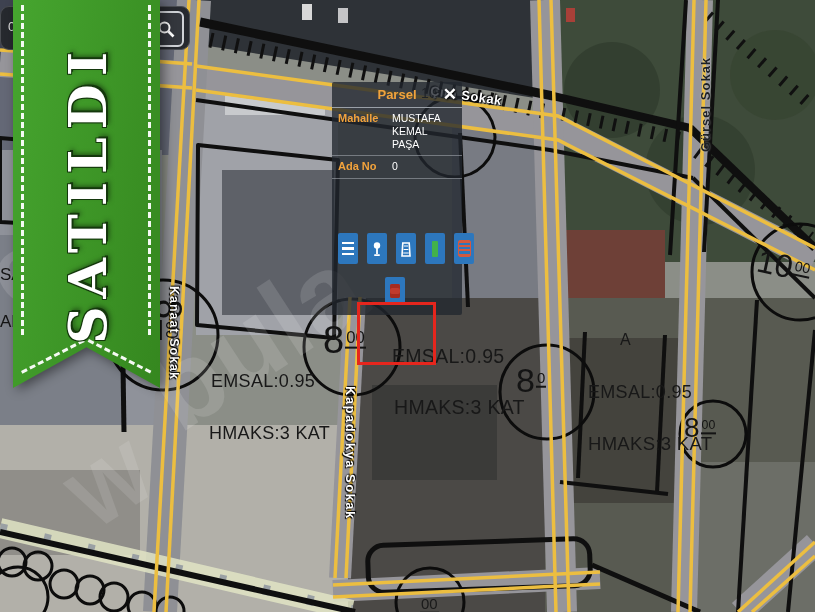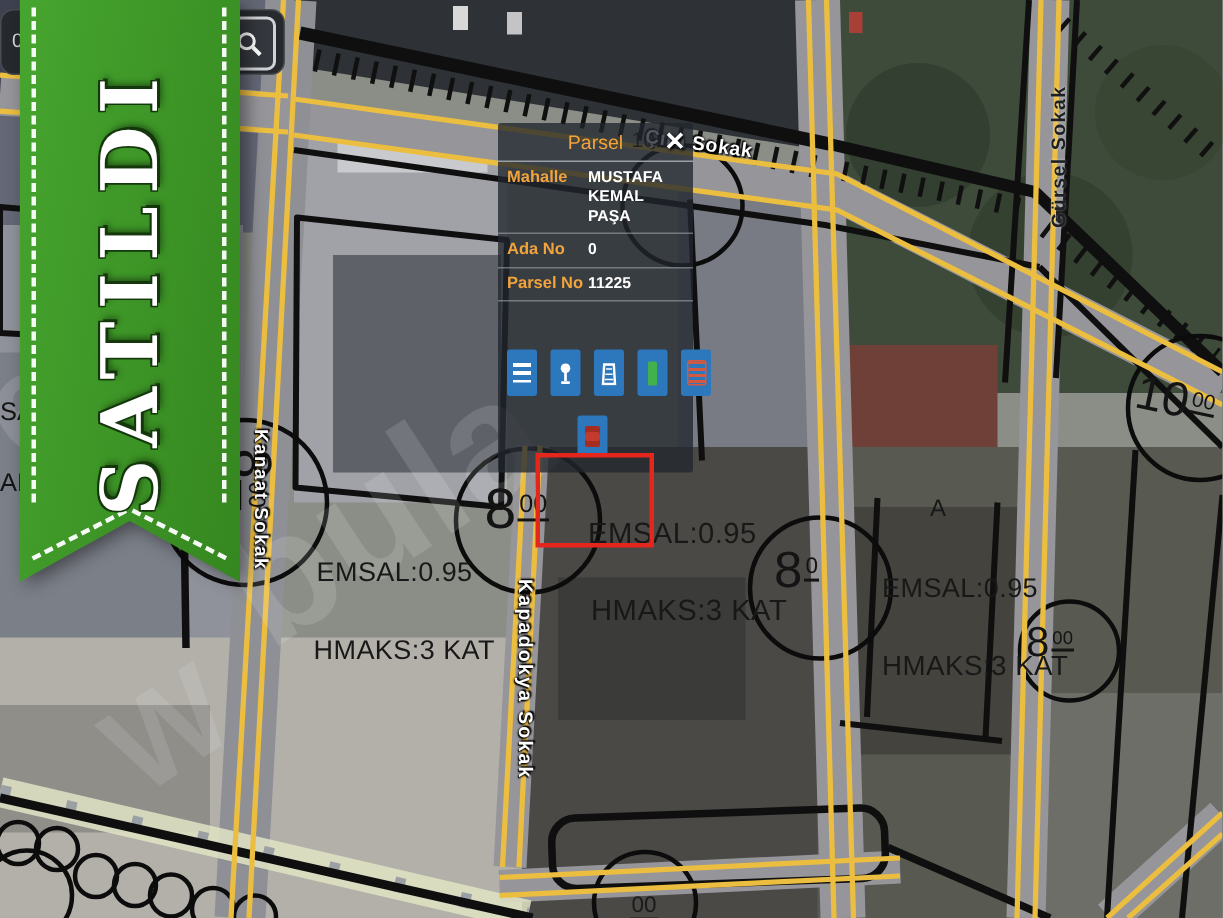--- a/index.html
+++ b/index.html
@@ -48,26 +48,26 @@
 
   
   #sel-rect{position:absolute;z-index:25;left:357px;top:302px;width:73px;height:57px;
             border:3px solid #e5261d;}
 
   
   #popup{position:absolute;z-index:20;left:332px;top:82px;width:130px;height:233px;
          background:rgba(33,38,46,.78);border-radius:2px;}
   #popup-header{position:relative;height:25px;border-bottom:1px solid #9aa0a8;}
   #popup-title{position:absolute;left:0;right:0;top:5px;text-align:center;color:#f2a33c;
-               font-size:13px;font-weight:normal;}
+               font-size:13px;font-weight:bold;}
   #popup-close{position:absolute;right:5px;top:2px;color:#fff;font-size:17px;font-weight:bold;
                cursor:pointer;text-shadow:1px 1px 2px #000;}
   .prow{display:flex;padding:4px 6px;border-bottom:1px solid rgba(170,175,182,.55);}
   .plabel{width:54px;flex:0 0 54px;color:#f2a33c;font-size:11px;font-weight:bold;}
-  .pvalue{flex:1;color:#fff;font-size:10.5px;font-weight:bold;line-height:1.25;}
+  .pvalue{flex:1;color:#fff;font-size:10.5px;font-weight:normal;line-height:1.25;}
   #popup .tools{position:absolute;left:6px;top:151px;display:flex;gap:9px;}
   .tool{width:20px;height:31px;background:#2d77bd;border-radius:2px;display:flex;
         align-items:center;justify-content:center;cursor:pointer;}
   #tool-del{position:absolute;left:53px;top:195px;height:27px;}
   .menu-glyph{width:12px;height:13px;background:repeating-linear-gradient(to bottom,#fff 0 2.5px,transparent 2.5px 5.5px);}
   .bar-glyph{width:6px;height:16px;background:#42b14b;border-radius:1px;}
   .batt-glyph{width:11px;height:15px;border:1.5px solid #d4593f;border-radius:2px;
               background:repeating-linear-gradient(to bottom,#d4593f 0 2px,transparent 2px 4.2px);}
   .batt2-glyph{width:10px;height:14px;border-radius:2px;background:#c23b2e;
                box-shadow:inset 0 -4px 0 #a52c21,inset 0 4px 0 #a52c21;}
@@ -265,24 +265,20 @@
       <span id="popup-close">✕</span>
     </div>
     <div class="prow">
       <span class="plabel">Mahalle</span>
       <span class="pvalue">MUSTAFA KEMAL PAŞA</span>
     </div>
     <div class="prow">
       <span class="plabel">Ada No</span>
       <span class="pvalue">0</span>
     </div>
-    <div class="prow">
-      <span class="plabel">Parsel No</span>
-      <span class="pvalue">11225</span>
-    </div>
     <div class="tools">
       <div class="tool">
         <div class="menu-glyph"></div>
       </div>
       <div class="tool">
         <svg width="12" height="16" viewBox="0 0 12 16">
           <circle cx="6" cy="4.5" r="3.2" fill="#fff"></circle>
           <rect x="5.1" y="7" width="1.8" height="6" fill="#fff"></rect>
           <rect x="3" y="13.2" width="6" height="1.8" rx=".9" fill="#fff"></rect>
         </svg>

